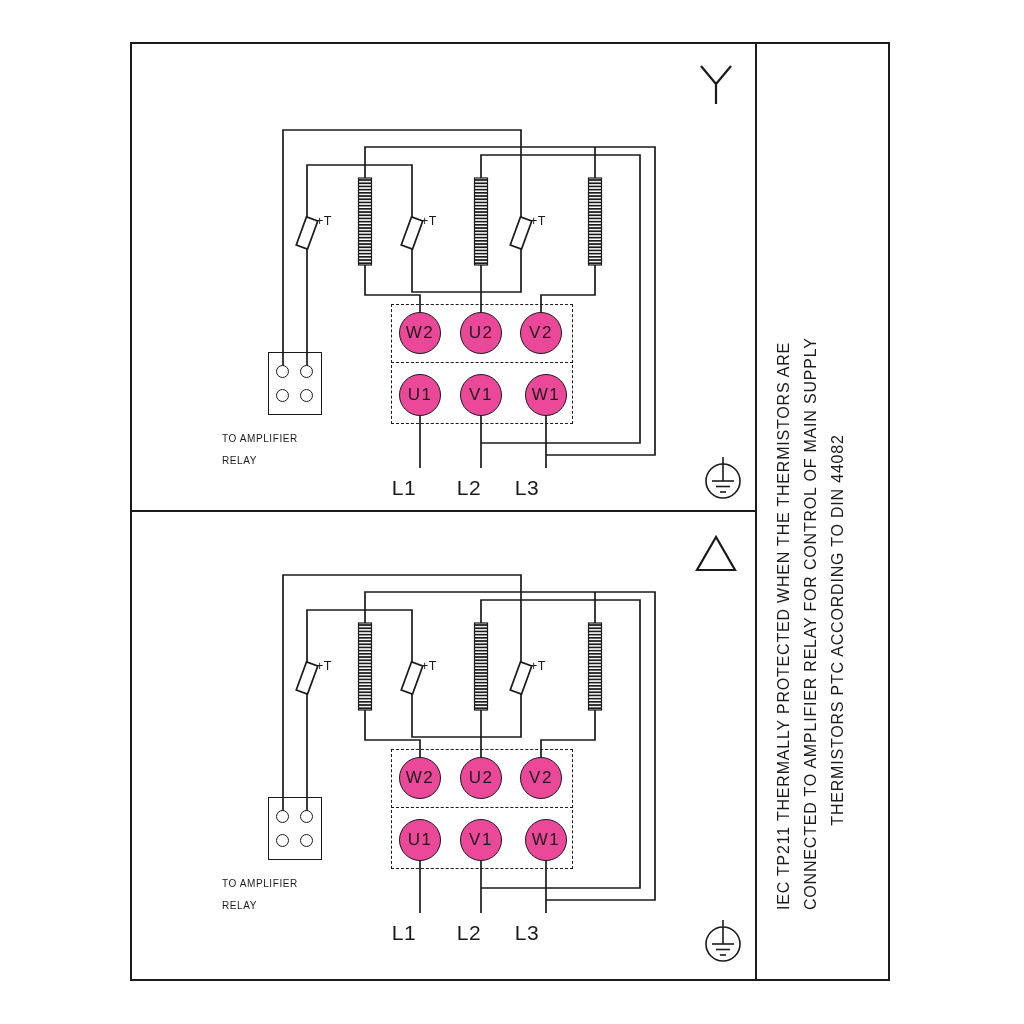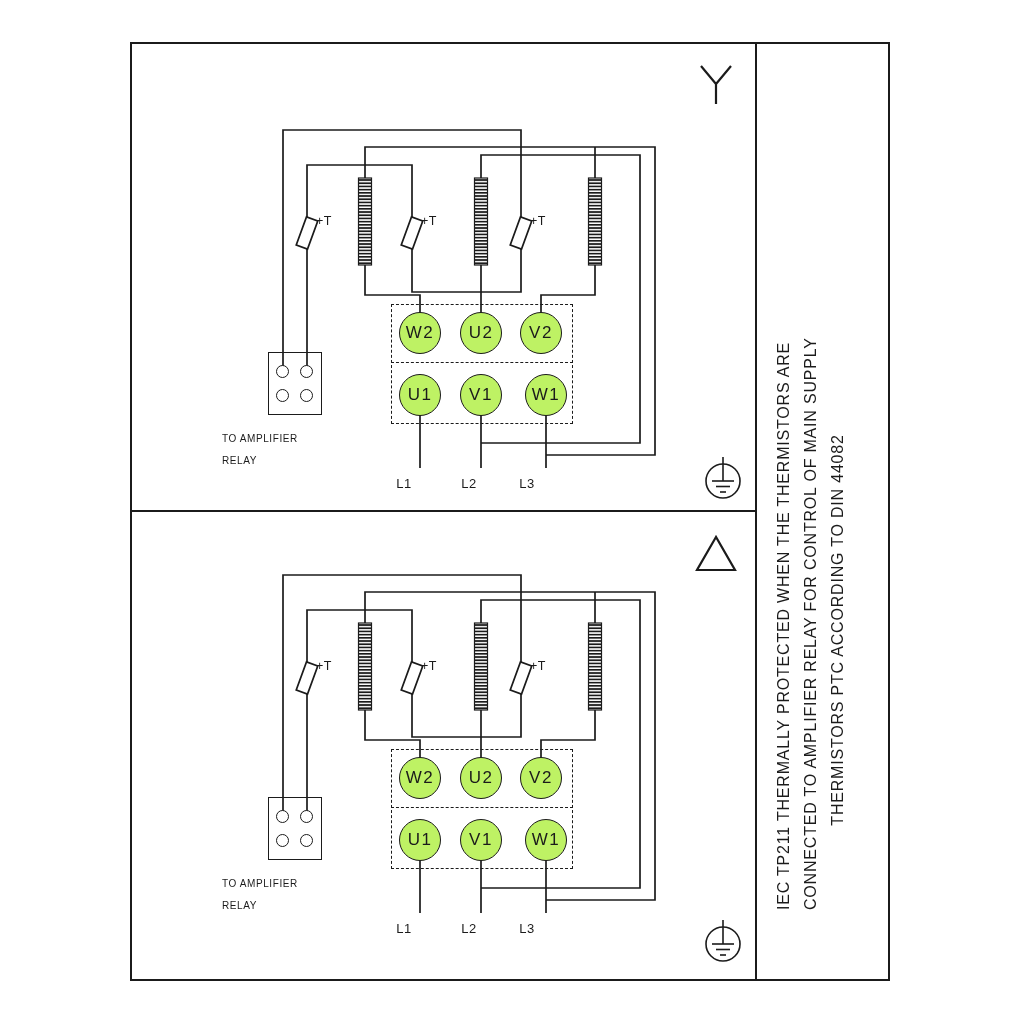--- a/index.html
+++ b/index.html
@@ -9,30 +9,30 @@
   }
   .frame{position:absolute;left:130px;top:42px;width:756px;height:935px;border:2px solid #1b1b1b;}
   .divider-v{position:absolute;left:755px;top:42px;width:0;height:937px;border-left:2px solid #1b1b1b;}
   .divider-h{position:absolute;left:130px;top:510px;width:627px;height:0;border-top:2px solid #1b1b1b;}
   svg.wires{position:absolute;left:0;top:0;}
   .panel-overlay{position:absolute;left:0;width:1024px;height:0;}
   .panel-star{top:0;}
   .panel-delta{top:445px;}
   .term{
     position:absolute;width:42px;height:42px;border:1.6px solid #1b1b1b;border-radius:50%;
-    background:#bef264;display:flex;align-items:center;justify-content:center;
+    background:#ec4899;display:flex;align-items:center;justify-content:center;
     font-size:17px;letter-spacing:1.5px;box-sizing:border-box;
   }
   .dashbox{position:absolute;left:391px;top:304px;width:182px;height:120px;border:1.5px dashed #1b1b1b;box-sizing:border-box;}
   .dashdiv{position:absolute;left:391px;top:362px;width:182px;height:0;border-top:1.5px dashed #1b1b1b;}
   .relaybox{position:absolute;left:268px;top:352px;width:54px;height:63px;border:1.7px solid #1b1b1b;box-sizing:border-box;}
   .relaydot{position:absolute;width:13px;height:13px;border:1.6px solid #1b1b1b;border-radius:50%;background:#ffffff;box-sizing:border-box;}
   .tlabel{position:absolute;font-size:12.5px;letter-spacing:0.5px;}
   .note{position:absolute;font-size:10px;letter-spacing:0.6px;}
-  .mains{position:absolute;width:28px;text-align:center;font-size:13px;letter-spacing:0.5px;}
+  .mains{position:absolute;width:28px;text-align:center;font-size:21px;letter-spacing:0.5px;}
   .side-note{
     position:absolute;left:532px;top:588px;width:560px;height:84px;
     transform:rotate(-90deg);text-align:center;
     font-size:16px;line-height:27px;letter-spacing:0.8px;white-space:nowrap;
   }
 </style>
 </head>
 <body>
 
 <div class="canvas">

